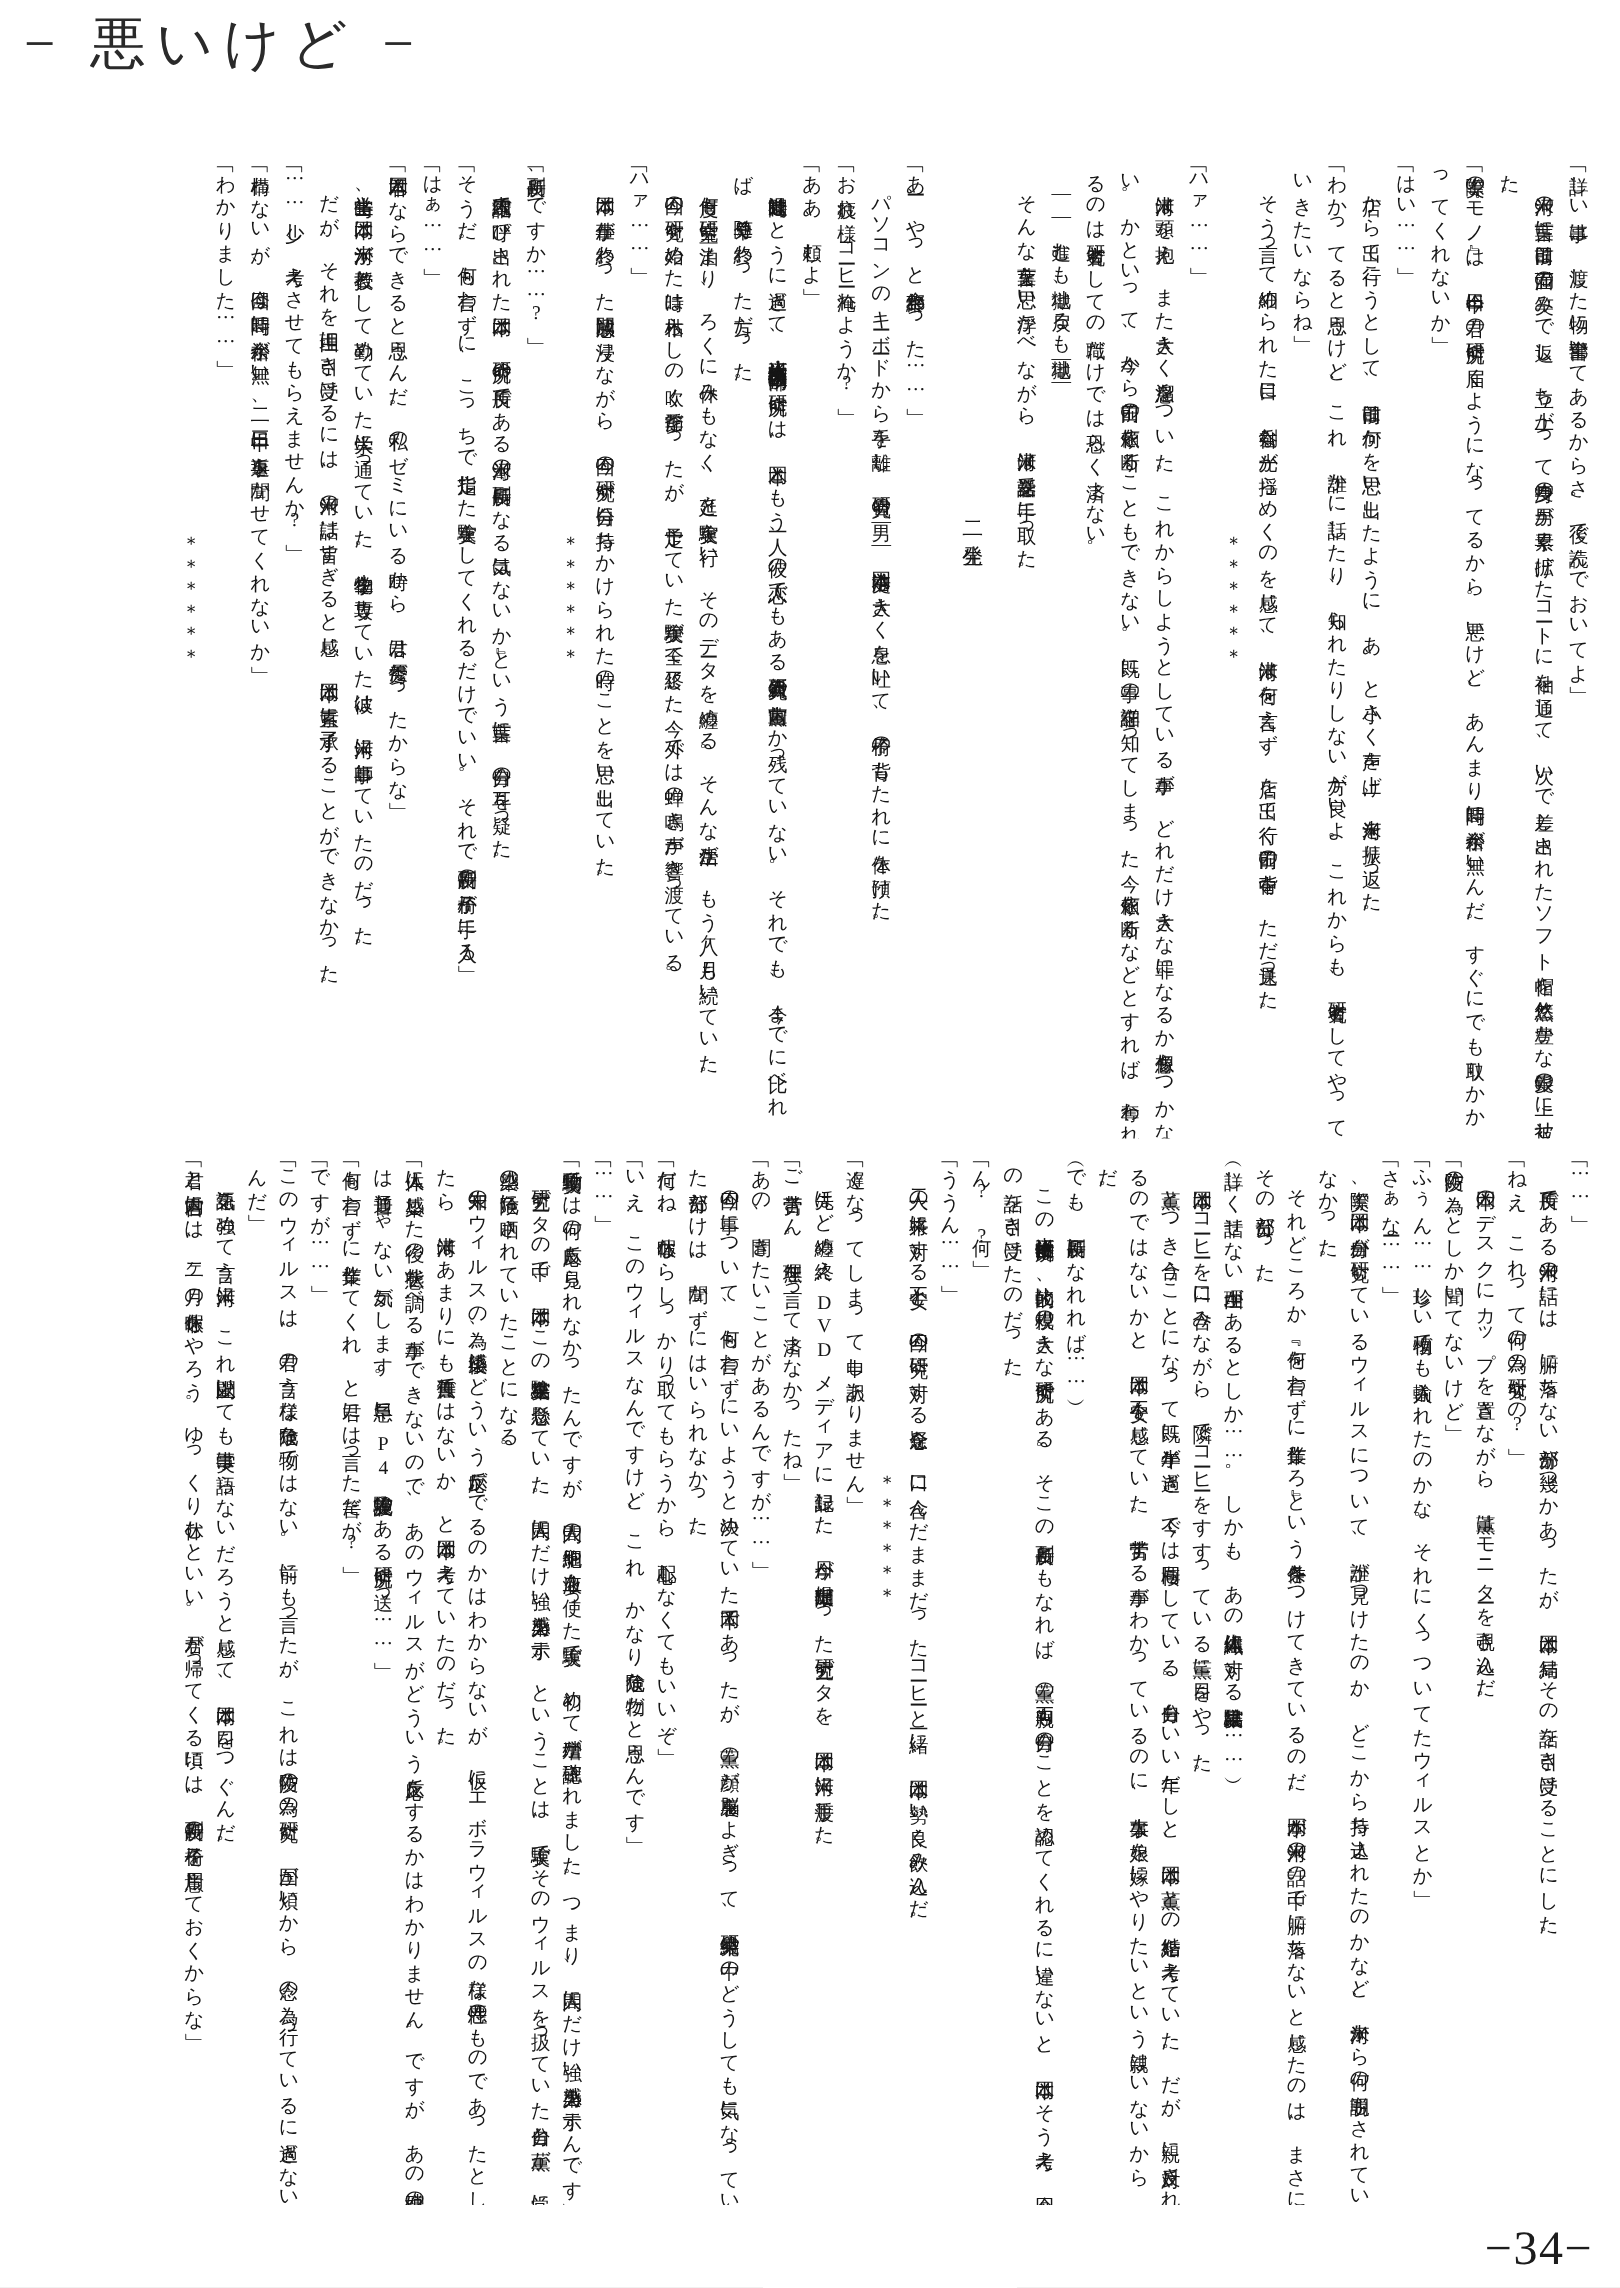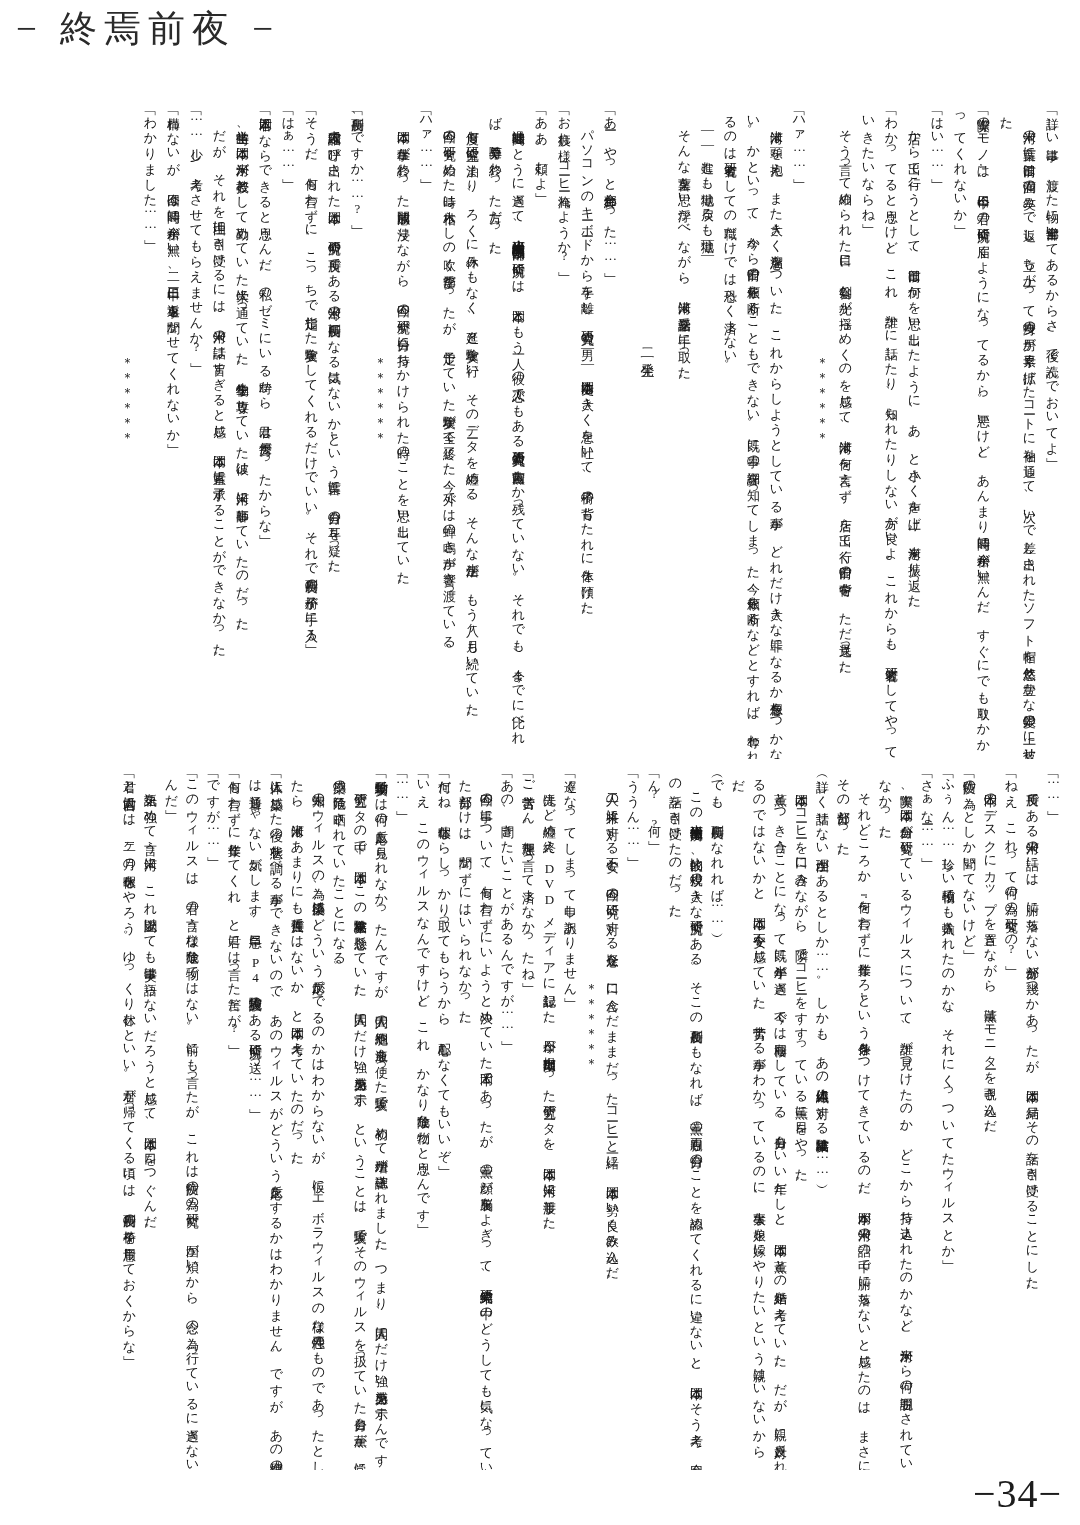--- a/index.html
+++ b/index.html
@@ -36,28 +36,28 @@
   }
   .block-bottom p.sep{padding-inline-start:205px;}
   .block p.heading{
     padding-inline-start:230px;
     margin-block-start:14px;
     margin-block-end:14px;
     font-size:14px;
   }
   .pagenum{
     position:absolute;right:18px;bottom:8px;
-    font-size:40px;letter-spacing:1px;color:#1c1c1c;font-family:Liberation Serif, serif;
+    font-size:32px;letter-spacing:1px;color:#1c1c1c;font-family:Liberation Serif, serif;
   }
 </style>
 </head>
 <body>
 
 <div class="page">
-  <div class="title">− 終焉前夜 −</div>
+  <div class="title">− 悪いけど −</div>
   <div class="block block-top">
       <p class="dialogue">「詳しい事は、渡した物に全部書いてあるからさ。後で読んでおいてよ」</p>
       <p class="narrative">　米河の言葉に前田は満面の笑みで返し、立ち上がって痩身の男が素早く拡げたコートに袖を通して、次いで差し出されたソフト帽を悠然と豊かな銀髪の上に被せた。</p>
       <p class="dialogue">「実際の『モノ』は、今日中に君の研究所に届くようになってるから。悪いけど、あんまり時間に余裕が無いんだ。すぐにでも取りかかってくれないか」</p>
       <p class="dialogue">「はい……」</p>
       <p class="narrative">　店から出て行こうとして、前田は何かを思い出したように、あ、と小さく声を上げ、米河を振り返った。</p>
       <p class="dialogue">「わかってると思うけど、これ、誰かに話したり、知られたりしない方が良いよ。これからも、研究者としてやっていきたいならね」</p>
       <p class="narrative">　そう言って細められた目に、剣呑な光が揺らめくのを感じて、米河は何を言えず、店を出て行く前田の背中を、ただ見送った。</p>
       <p class="sep">＊＊＊＊＊＊</p>
       <p class="dialogue">「ハァ……」</p>

